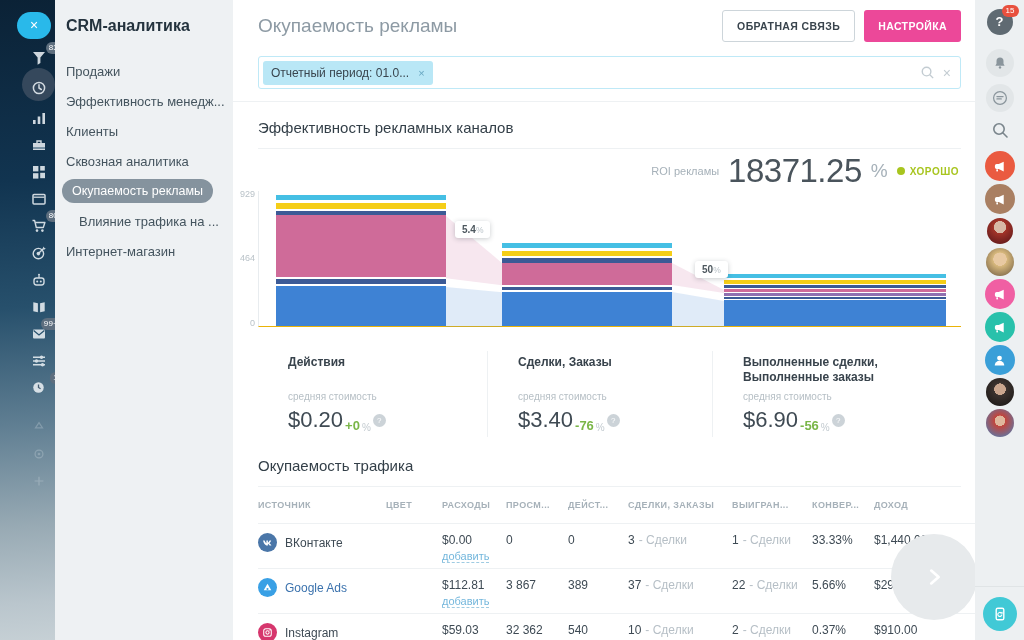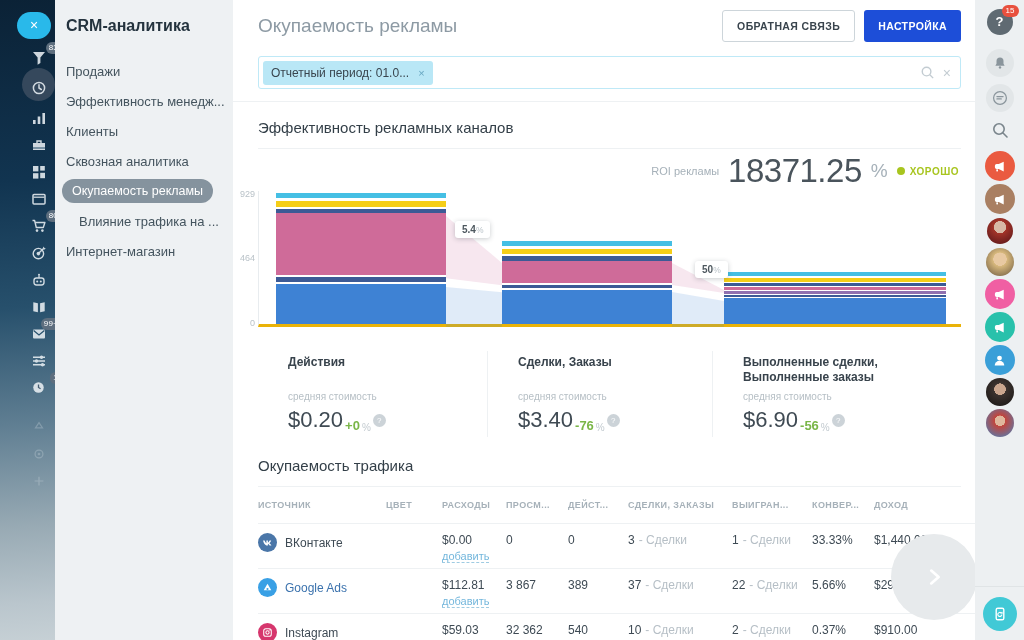--- a/index.html
+++ b/index.html
@@ -50,21 +50,21 @@
 
   .roi-row{height:44px;display:flex;align-items:center;justify-content:flex-end;gap:9px;padding-right:16px;}
   .roi-label{font-size:11px;color:#a6b1b9;}
   .roi-value{font-size:33px;color:#4a545c;letter-spacing:-.5px;}
   .roi-unit{font-size:19px;color:#a6b1b9;}
   .roi-status{display:flex;align-items:center;gap:5px;}
   .roi-dot{width:8px;height:8px;border-radius:50%;}
   .roi-status b{font-size:10px;letter-spacing:.5px;}
 
   .chart-wrap{position:relative;margin:-2px 14px 0 25px;height:146px;}
-  .chart{position:relative;margin-left:0;height:136px;border-left:1px solid #e8ecef;border-bottom:3px solid #eab308;}
+  .chart{position:relative;margin-left:0;height:136px;border-left:1px solid #e8ecef;border-bottom:1px solid #eab308;}
   .tick{position:absolute;left:-26px;width:22px;text-align:right;font-size:9px;color:#b9c2c8;}
   .bar{position:absolute;bottom:0;display:flex;flex-direction:column;}
   .seg{display:block;width:100%;}
   .seg.grow{flex:1;}
   .gap{display:block;width:100%;background:#fff;}
   .flow{position:absolute;opacity:.16;}
   .conv-badge{position:absolute;background:#fff;border-radius:3px;box-shadow:0 1px 5px rgba(40,50,60,.25);
     font-size:10px;font-weight:bold;color:#4e585f;padding:3px 7px;z-index:3;}
   .conv-badge .u{color:#b9c2c8;font-weight:normal;font-size:8.5px;}
 
@@ -260,21 +260,21 @@
       <div class="mitem indent">Влияние трафика на ...</div>
       <div class="mitem">Интернет-магазин</div>
     </div>
   </nav>
 
   <main class="main">
     <div class="m-header">
       <div class="page-title">Окупаемость рекламы</div>
       <div class="hbtns">
         <button class="btn">ОБРАТНАЯ СВЯЗЬ</button>
-        <button class="btn primary" style="background: #1d4ed8;">НАСТРОЙКА</button>
+        <button class="btn primary" style="background: #ec4899;">НАСТРОЙКА</button>
       </div>
     </div>
 
     <div class="filterbar">
       <span class="chip" style="background: rgb(185, 231, 246);">
         <span>Отчетный период: 01.0...</span>
         <span class="x">×</span>
       </span>
       <span class="f-spacer"></span>
       <span class="f-ico">

